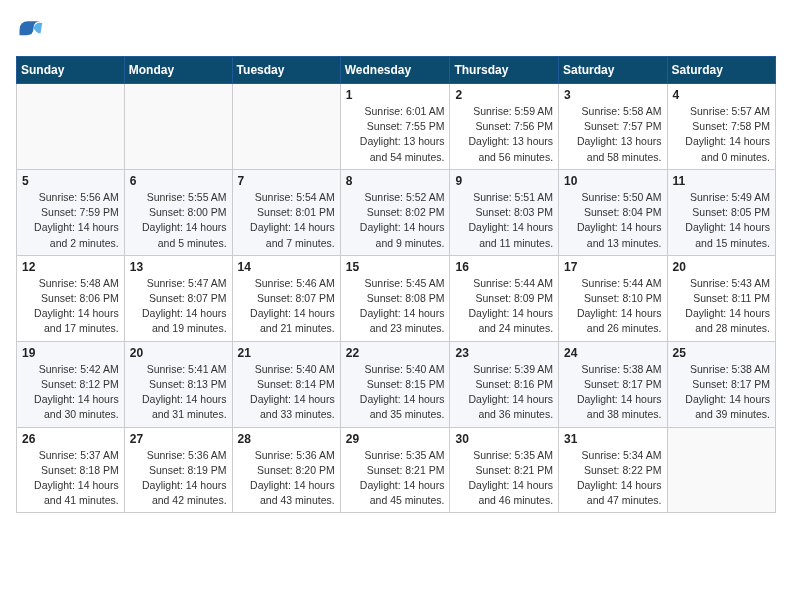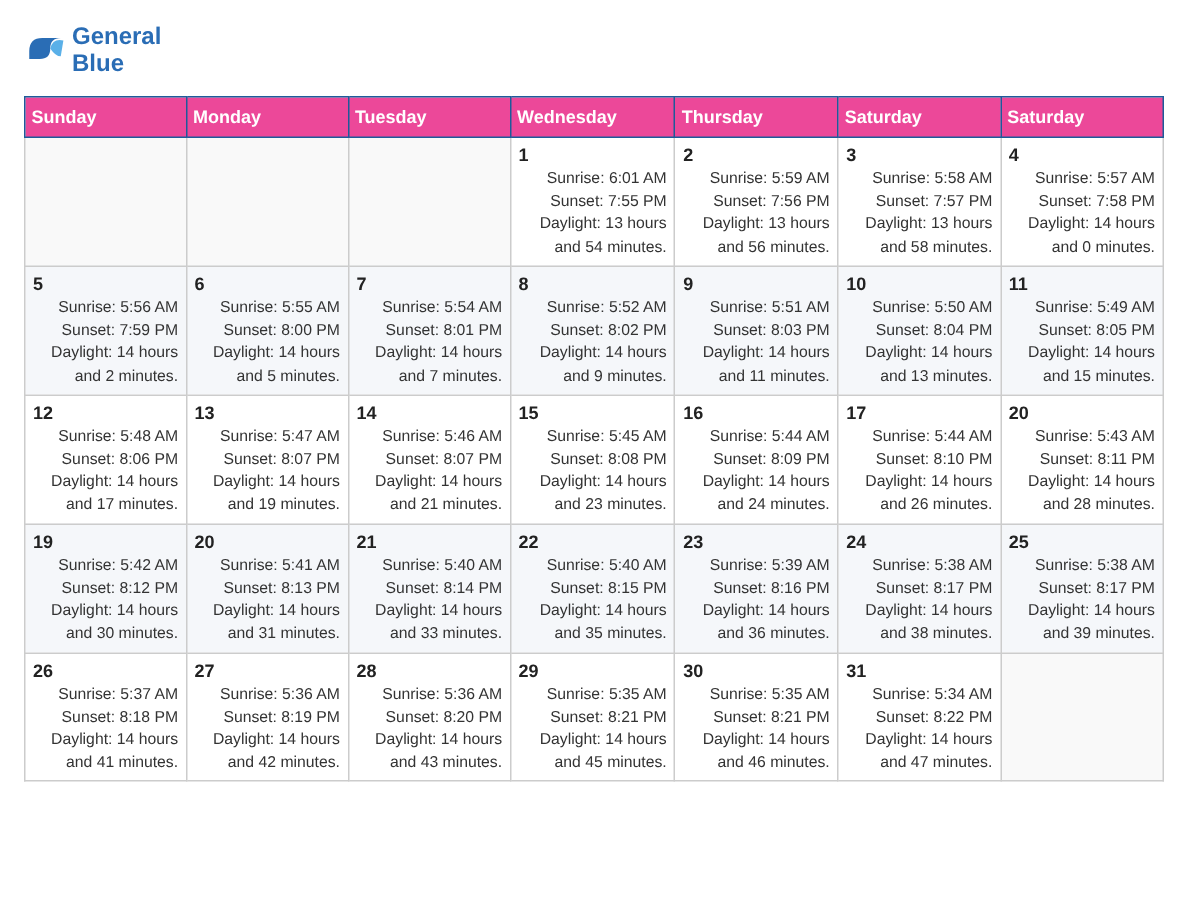--- a/index.html
+++ b/index.html
@@ -36,21 +36,21 @@
     .location {
       font-size: 14px;
       color: #444;
     }
     .calendar {
       width: 100%;
       border-collapse: collapse;
       font-size: 11px;
     }
     .calendar th {
-      background: #ec4899;
+      background: #0c4a6e;
       color: #fff;
       padding: 6px 4px;
       text-align: left;
       font-size: 12px;
       font-weight: bold;
       border: 1px solid #1e5a9a;
     }
     .calendar td {
       border: 1px solid #ccc;
       vertical-align: top;
@@ -80,24 +80,20 @@
   </style>
 </head>
 <body>
 
 <div class="header">
   <div class="logo">
     <svg class="logo-icon" viewBox="0 0 32 32">
       <path d="M4 16 Q4 6 14 6 L28 6 Q20 6 20 14 Q20 22 12 22 L4 22 Z" fill="#2a6db5"></path>
       <path d="M20 14 Q22 6 30 8 L28 20 Q24 20 20 14 Z" fill="#5ab0e8"></path>
     </svg>
-    <div>
-      <div style="font-size:16px;font-weight:bold;color:#2a6db5;">General</div>
-      <div style="font-size:16px;font-weight:bold;color:#2a6db5;">Blue</div>
-    </div>
   </div>
   <div class="title-block">
     <div class="month-year"></div>
     <div class="location"></div>
   </div>
 </div>
 
 <table class="calendar">
   <thead>
     <tr id="weekday-header">

